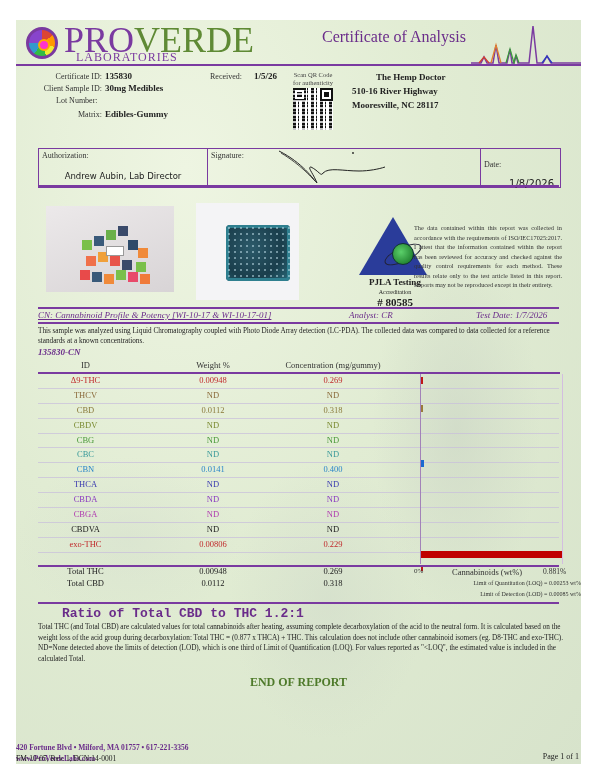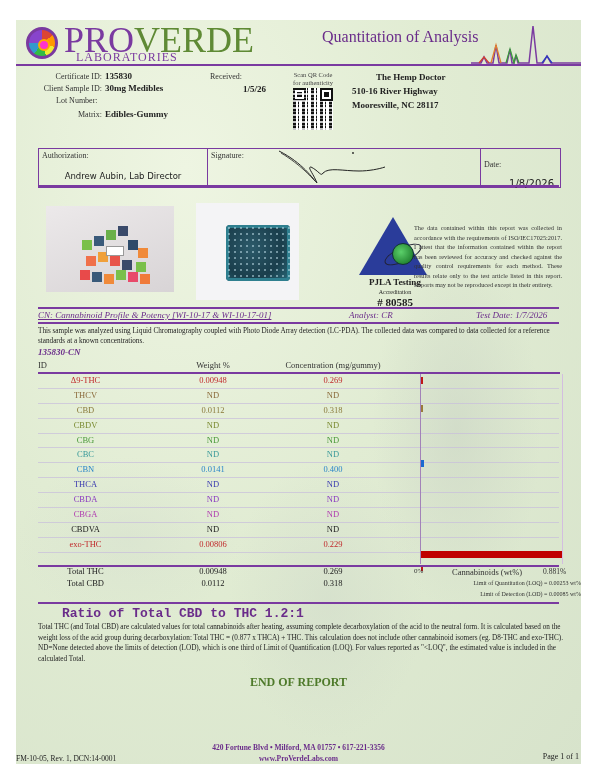--- a/index.html
+++ b/index.html
@@ -104,55 +104,55 @@
   .tot-bottom { left:22px; top:582px; width:521px; height:2px; background:#7a3aa0; }
   .axis-0 { left:398px; top:547px; font-size:7px; color:#333; }
   .axis-label { left:436px; top:547px; font-size:8.5px; color:#333; }
   .axis-max { left:527px; top:547px; font-size:7.5px; color:#333; }
   .loq { left:395px; top:560px; width:170px; text-align:right; font-size:6px; color:#333; }
   .lod { left:395px; top:571px; width:170px; text-align:right; font-size:6px; color:#333; }
   .ratio { left:46px; top:586px; font-size:13px; font-weight:bold; color:#6a2c8a;font-family:Liberation Mono, monospace; }
 
   .footnote { left:22px; top:602px; width:530px; font-size:7.2px; line-height:10.5px; color:#222; }
   .end { left:0; width:565px; top:655px; text-align:center; font-size:12px; font-weight:bold; color:#4e7a2a; }
-  .addr { left:0; width:565px; top:722px; text-align:center; font-size:7.5px; font-weight:bold; color:#6a2c8a; line-height:11px; }
+  .addr { left:0; width:565px; top:722px; font-size:7.5px; font-weight:bold; color:#6a2c8a; line-height:11px; }
   .form-id { left:0px; top:734px; font-size:7.5px; color:#222; }
   .page-num { right:2px; top:732px; font-size:8px; color:#222; }
 </style>
 </head>
 <body>
 
 <div class="page">
 
   <div class="abs logo-ring"></div>
   <div class="abs logo-pro">
     <span>PRO</span><span class="logo-verde">VERDE</span>
   </div>
   <div class="abs logo-labs">LABORATORIES</div>
-  <div class="abs coa-title">Quantitation of Analysis</div>
+  <div class="abs coa-title">Certificate of Analysis</div>
   <svg class="abs chroma" viewBox="0 0 120 42">
     <polyline points="0,40 10,40 13,34 16,40 22,40 25,22 28,40 36,40 39,26 41,40 43,40 45,32 47,40 58,40 62,3 66,40 72,40 76,33 80,40 120,40" fill="none" stroke="#7a3aa0" stroke-width="1.5"></polyline>
     <polyline points="20,40 25,22 30,40" fill="none" stroke="#e08030" stroke-width="1.3"></polyline>
     <polyline points="35,40 39,26 43,40 45,32 48,40" fill="none" stroke="#3a9a3a" stroke-width="1.3"></polyline>
     <polyline points="71,40 76,33 81,40" fill="none" stroke="#2a3ac0" stroke-width="1.3"></polyline>
     <polyline points="8,40 13,34 18,40" fill="none" stroke="#d04030" stroke-width="1.3"></polyline>
   </svg>
   <div class="abs header-line"></div>
 
   <div class="abs lbl" style="left:0; top:52px; width:86px;">Certificate ID:</div>
   <div class="abs val" style="left:89px; top:51px;">135830</div>
   <div class="abs lbl" style="left:0; top:64px; width:86px;">Client Sample ID:</div>
   <div class="abs val" style="left:89px; top:63px;">30mg Medibles</div>
   <div class="abs lbl" style="left:0; top:76px; width:86px; text-align:left; padding-left:40px; box-sizing:border-box;">Lot Number:</div>
   <div class="abs val" style="left:89px; top:75px;"></div>
   <div class="abs lbl" style="left:0; top:90px; width:86px; padding-left:0;">Matrix:</div>
   <div class="abs val" style="left:89px; top:89px;">Edibles-Gummy</div>
 
   <div class="abs lbl" style="left:170px; top:52px; width:56px;">Received:</div>
-  <div class="abs val" style="left:227px; top:51px;margin-top:13px;">1/5/26</div>
+  <div class="abs val" style="left:238px; top:51px;">1/5/26</div>
 
   <div class="abs qr-lbl" style="left:272px; top:51px;">Scan QR Code</div>
   <div class="abs qr-lbl" style="left:272px; top:59px;">for authenticity</div>
   <div class="abs qr" style="top:68px;">
       <div class="qr-mask"></div>
     </div>
 
   <div class="abs client" style="left:336px; top:50px;margin-left:24px;">The Hemp Doctor</div>
   <div class="abs client" style="left:336px; top:64px;">510-16 River Highway</div>
   <div class="abs client" style="left:336px; top:78px;">Mooresville, NC  28117</div>
@@ -211,21 +211,21 @@
 
   <div class="abs sec-line-top"></div>
   <div class="abs sec-title">CN: Cannabinoid Profile &amp; Potency [WI-10-17 &amp; WI-10-17-01]</div>
   <div class="abs sec-analyst">Analyst: CR</div>
   <div class="abs sec-date">Test Date: 1/7/2026</div>
   <div class="abs sec-line-bot"></div>
   <div class="abs method">This sample was analyzed using Liquid Chromatography coupled with Photo Diode Array detection (LC-PDA).  The collected data was compared to data collected for a reference standards at a known concentrations.</div>
   <div class="abs sample-code">135830-CN</div>
 
   <div class="abs tbl-head">
-    <span style="left:0; width:95px; ">ID</span>
+    <span style="left:0; width:95px; text-align:center;">ID</span>
     <span style="left:145px; width:60px; text-align:center;">Weight %</span>
     <span style="left:235px; width:120px; text-align:center;">Concentration (mg/gummy)</span>
   </div>
   <div class="abs tbl-head-line"></div>
   <div class="abs tbl-head-line2"></div>
 
   <div class="abs rows">
     <div class="row" style="color:#c0282a;">
       <span class="c-id">Δ9-THC</span>
       <span class="c-wt">0.00948</span>

